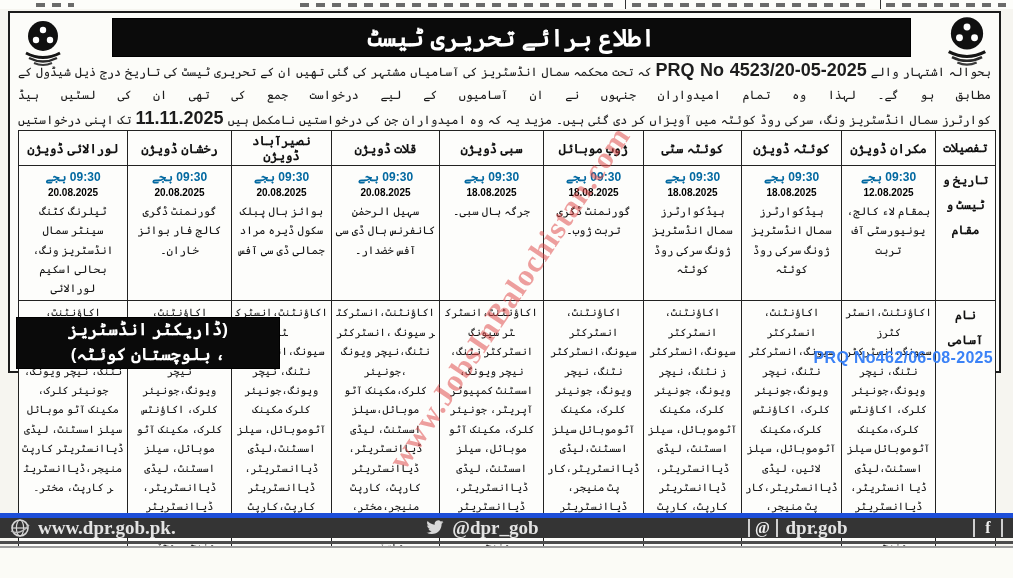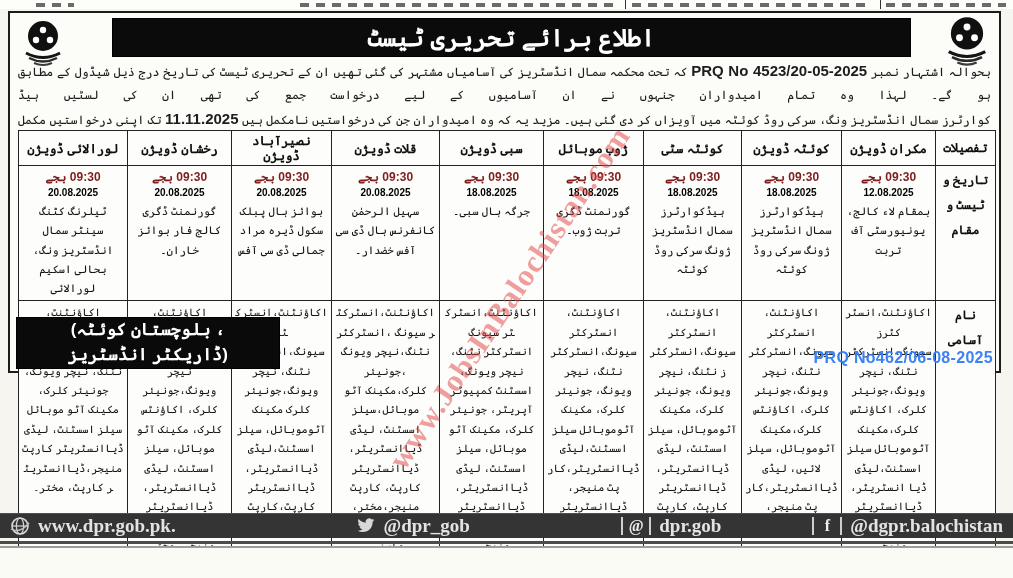--- a/index.html
+++ b/index.html
@@ -16,44 +16,44 @@
 
   .emblem{position:absolute;}
   .emblem svg{display:block;}
   .banner{position:absolute;top:5px;left:102px;right:88px;height:37px;background:#0b0b0b;color:#fff;
     display:flex;align-items:center;justify-content:center;font-size:24px;font-weight:bold;direction:rtl;
     letter-spacing:1px;border:1px solid #000;}
 
   .intro{position:absolute;top:46px;left:8px;right:8px;direction:rtl;color:#1d1d1d;font-size:12px;line-height:23px;}
   .intro .ln{text-align:justify;text-align-last:justify;}
   .intro .ln.center{text-align:center;text-align-last:center;}
-  .latin{font-weight:bold;font-size:15px;direction:ltr;unicode-bidi:embed;}
+  .latin{font-weight:bold;font-size:18px;direction:ltr;unicode-bidi:embed;}
 
   table.sched{position:absolute;top:117px;left:8px;width:977px;border-collapse:collapse;table-layout:fixed;
     direction:rtl;background:#fdfdfb;}
   table.sched th,table.sched td{border:1px solid #222;padding:2px 3px;vertical-align:top;text-align:center;
     overflow:hidden;word-wrap:break-word;}
   table.sched th{font-size:12.5px;font-weight:bold;height:24px;vertical-align:middle;color:#111;}
   tr.r1 td{height:106px;}
   tr.r2 td{height:206px;}
   .lblcell{font-weight:bold;font-size:12px;color:#111;line-height:2.1;vertical-align:middle;}
-  .time{font-weight:bold;font-size:12px;direction:rtl;margin-top:2px;color:#7f1d1d;}
+  .time{font-weight:bold;font-size:12px;direction:rtl;margin-top:2px;color:#0369a1;}
   .date{font-weight:bold;font-size:10px;direction:ltr;margin:3px 0 4px 0;color:#000;}
   .venue{font-size:11px;line-height:1.75;color:#151515;}
   td.posts{font-size:10.5px;line-height:1.85;color:#151515;padding-top:5px;}
 
   .sig-box{position:absolute;left:6px;bottom:2px;width:262px;height:50px;background:#0a0a0a;color:#fff;
     direction:rtl;font-weight:bold;font-size:17px;display:flex;flex-direction:column;align-items:center;
     justify-content:center;line-height:1.45;border:1px solid #000;}
   .prq-bottom{position:absolute;right:6px;bottom:4px;font-weight:bold;font-size:16px;color:#3b82f6;
     font-family:"Liberation Sans",sans-serif;letter-spacing:.3px;padding-left:43px;}
 
   
   .footer-bar{position:absolute;top:513px;left:0;width:1013px;height:25px;background:#343434;
-    border-top:1px solid #1d4ed8;display:flex;align-items:center;color:#e3e3e3;
+    border-top:5px solid #1d4ed8;display:flex;align-items:center;color:#e3e3e3;
     font-family:"Liberation Serif",serif;font-weight:bold;font-size:19px;padding:0 10px;box-sizing:border-box;}
   .fseg{display:flex;align-items:center;gap:8px;white-space:nowrap;}
   .fseg svg{display:block;}
   .fb-glyph,.ig-glyph{display:inline-flex;align-items:center;justify-content:center;width:20px;height:18px;
     border-left:2px solid #cfcfcf;border-right:2px solid #cfcfcf;font-size:16px;color:#eee;padding:0 3px;}
   .sp1{flex:1.2;} .sp2{flex:1;} .sp3{flex:0.6;}
 
   .rule1{position:absolute;top:541px;left:0;width:1013px;height:3px;background:#4c4c4c;}
   .rule2{position:absolute;top:546px;left:0;width:1013px;height:2px;background:#9c9c9c;}
   .below{position:absolute;top:548px;left:0;width:1013px;height:30px;background:#fbfbf6;}
@@ -103,21 +103,21 @@
         <path d="M16 46 Q25 50 34 46" stroke="#3a3a3a" stroke-width="2" fill="none"></path>
       </svg>
     </div>
 
     <div class="banner">
       <span>اطلاع برائے تحریری ٹیسٹ</span>
     </div>
 
     <div class="intro">
       <div class="ln">
-        <span>بحوالہ اشتہار نمبر</span>
+        <span>بحوالہ اشتہار والے</span>
         <span class="latin">PRQ No 4523/20-05-2025</span>
         <span>کہ تحت محکمہ سمال انڈسٹریز کی آسامیاں مشتہر کی گئی تھیں ان کے تحریری ٹیسٹ کی تاریخ درج ذیل شیڈول کے مطابق ہو گے۔ لہذا وہ تمام امیدواران جنہوں نے ان آسامیوں کے لیے درخواست جمع کی تھی ان کی لسٹیں ہیڈ</span>
       </div>
       <div class="ln">
         <span>کوارٹرز سمال انڈسٹریز ونگ، سرکی روڈ کوئٹہ میں آویزاں کر دی گئی ہیں۔ مزید یہ کہ وہ امیدواران جن کی درخواستیں نامکمل ہیں</span>
         <span class="latin">11.11.2025</span>
         <span>تک اپنی درخواستیں مکمل کر لیں اور تحریری ٹیسٹ درج ذیل شیڈول کے مطابق متعلقہ ڈویژن کے دیے گئے مقامات پر منعقد کیے</span>
       </div>
       <div class="ln center">جائیں گے۔ تمام امیدواروں کو ہدایت کی جاتی ہے کہ تحریری ٹیسٹ والے دن اصل شناختی کارڈ، تعلیمی دستاویزات اور قلم ساتھ ضروری لائیں۔</div>
     </div>
@@ -205,22 +205,22 @@
         <td class="posts">اکاؤنٹنٹ،انسٹرکٹر سیونگ انسٹرکٹر نٹنگ، نیچر ویونگ، اسسٹنٹ کمپیوٹر آپریٹر، جونیئر کلرک، مکینک آٹو موبائل، سیلز اسسٹنٹ، لیڈی ڈیاانسٹریٹر، ڈیاانسٹریٹر کارپٹ، کارپٹ منیجر۔</td>
         <td class="posts">اکاؤنٹنٹ،انسٹرکٹر سیونگ ،انسٹرکٹر نٹنگ،نیچر ویونگ ،جونیئر کلرک،مکینک آٹو موبائل،سیلز اسسٹنٹ، لیڈی ڈیاانسٹریٹر، ڈیاانسٹریٹر کارپٹ، کارپٹ منیجر،مختر، اسسٹنٹ ویونگ ماسٹر۔</td>
         <td class="posts">اکاؤنٹنٹ،انسٹرکٹر سیونگ،انسٹرکٹر نٹنگ، نیچر ویونگ،جونیئر کلرک مکینک آٹوموبائل، سیلز اسسٹنٹ،لیڈی ڈیاانسٹریٹر، ڈیاانسٹریٹر کارپٹ،کارپٹ منیجر مختر۔</td>
         <td class="posts">اکاؤنٹنٹ، انسٹرکٹر سیونگ ،انسٹرکٹر نٹنگ، نیچر ویونگ،جونیئر کلرک، اکاؤنٹس کلرک، مکینک آٹو موبائل، سیلز اسسٹنٹ، لیڈی ڈیاانسٹریٹر، ڈیاانسٹریٹر کارپٹ، کارپٹ منیجر، مختر، اسسٹنٹ ویونگ ماسٹر۔</td>
         <td class="posts">اکاؤنٹنٹ، انسٹرکٹر سیونگ،انسٹرکٹر نٹنگ، نیچر ویونگ، جونیئر کلرک، مکینک آٹو موبائل سیلز اسسٹنٹ، لیڈی ڈیاانسٹریٹر کارپٹ منیجر،ڈیاانسٹریٹر کارپٹ، مختر۔</td>
       </tr>
     </tbody>
       </table>
 
     <div class="sig-box">
+      <div>(ڈاریکٹر انڈسٹریز</div>
       <div>، بلوچستان کوئٹہ)</div>
-      <div>(ڈاریکٹر انڈسٹریز</div>
     </div>
 
     <div class="prq-bottom">PRQ No462/06-08-2025</div>
   </div>
 
   <div class="footer-bar">
     <div class="fseg">
       <span>
         <svg width="20" height="20" viewBox="0 0 20 20">
           <circle cx="10" cy="10" r="8" fill="none" stroke="#d8d8d8" stroke-width="1.6"></circle>
@@ -241,21 +241,20 @@
       <span>@dpr_gob</span>
     </div>
     <div class="sp2"></div>
     <div class="fseg">
       <span class="ig-glyph">@</span>
       <span>dpr.gob</span>
     </div>
     <div class="sp3"></div>
     <div class="fseg">
       <span class="fb-glyph">f</span>
-      <span>@dgpr.balochistan</span>
     </div>
   </div>
 
   <div class="rule1"></div>
   <div class="rule2"></div>
   <div class="below"></div>
 
 </div>
 
 </body></html>

